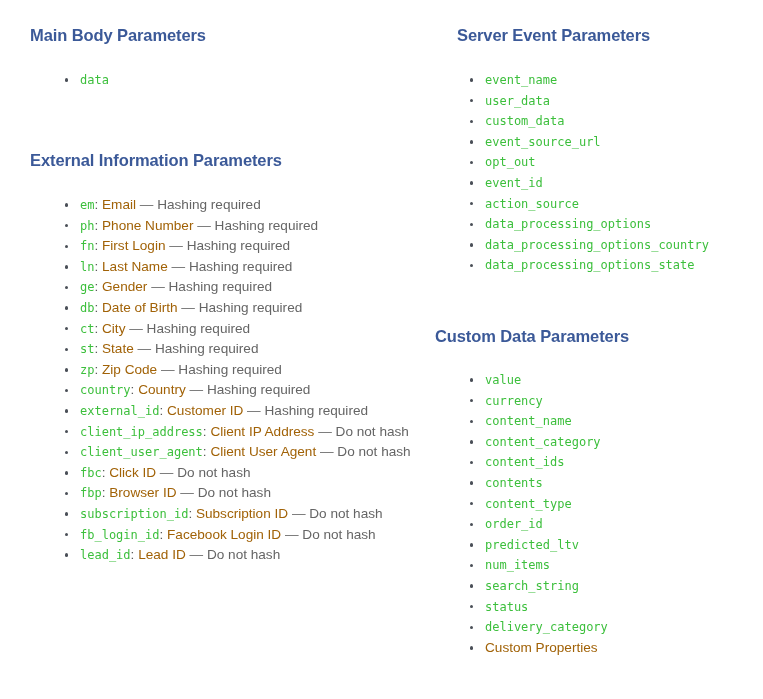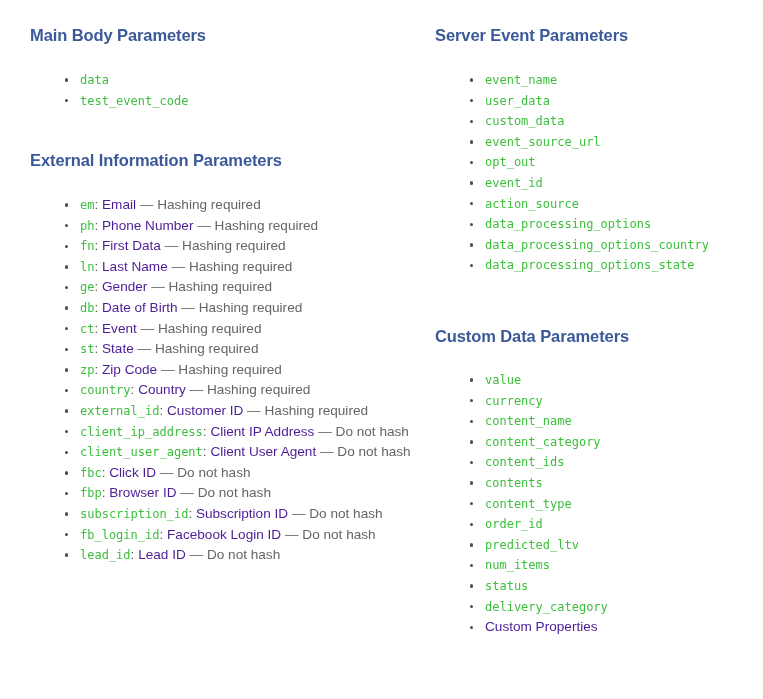--- a/index.html
+++ b/index.html
@@ -64,35 +64,35 @@
   }
 
   code.param-code {
     font-family: "DejaVu Sans Mono", "Liberation Mono", monospace;
     font-size: 12px;
     color: #3cbf3c;
     letter-spacing: 0px;
   }
   .colon { color: #5b5b5b; }
   a.param-link {
-    color: #4c1d95;
+    color: #a16207;
     text-decoration: none;
     font-family: "Liberation Sans", sans-serif;
     font-size: 13.6px;
   }
   .dash { color: #6d6d6d; }
   .desc { color: #656565; }
 
   
   .blk-main-heading   { position: absolute; top: 24px;  }
   .blk-main-list      { position: absolute; top: 70px;  }
   .blk-cust-heading   { position: absolute; top: 149px; }
   .blk-cust-list      { position: absolute; top: 195px; }
 
-  .blk-srv-heading    { position: absolute; top: 24px;  }
+  .blk-srv-heading    { position: absolute; top: 24px; margin-left: 22px;  }
   .blk-srv-list       { position: absolute; top: 70px;  }
   .blk-cd-heading     { position: absolute; top: 325px; }
   .blk-cd-list        { position: absolute; top: 370px; }
 
   .blk-main-heading, .blk-cust-heading,
   .blk-srv-heading, .blk-cd-heading { left: 0; }
   .blk-main-list, .blk-cust-list,
   .blk-srv-list, .blk-cd-list { left: 28px; right: 0; }
 </style>
 </head>
@@ -102,37 +102,36 @@
 
   <div class="column column-left">
 
     <div class="blk-main-heading">
       <h2 class="section-heading">Main Body Parameters</h2>
     </div>
 
     <div class="blk-main-list">
       <ul class="param-list">
           <li><code class="param-code">data</code></li>
-          <li><code class="param-code">test_event_code</code></li>
         </ul>
     </div>
 
     <div class="blk-cust-heading">
       <h2 class="section-heading">External Information Parameters</h2>
     </div>
 
     <div class="blk-cust-list">
       <ul class="param-list">
           <li><code class="param-code">em</code><span class="colon">: </span><a class="param-link" href="#">Email</a><span class="dash"> — </span><span class="desc">Hashing required</span></li>
           <li><code class="param-code">ph</code><span class="colon">: </span><a class="param-link" href="#">Phone Number</a><span class="dash"> — </span><span class="desc">Hashing required</span></li>
-          <li><code class="param-code">fn</code><span class="colon">: </span><a class="param-link" href="#">First Data</a><span class="dash"> — </span><span class="desc">Hashing required</span></li>
+          <li><code class="param-code">fn</code><span class="colon">: </span><a class="param-link" href="#">First Login</a><span class="dash"> — </span><span class="desc">Hashing required</span></li>
           <li><code class="param-code">ln</code><span class="colon">: </span><a class="param-link" href="#">Last Name</a><span class="dash"> — </span><span class="desc">Hashing required</span></li>
           <li><code class="param-code">ge</code><span class="colon">: </span><a class="param-link" href="#">Gender</a><span class="dash"> — </span><span class="desc">Hashing required</span></li>
           <li><code class="param-code">db</code><span class="colon">: </span><a class="param-link" href="#">Date of Birth</a><span class="dash"> — </span><span class="desc">Hashing required</span></li>
-          <li><code class="param-code">ct</code><span class="colon">: </span><a class="param-link" href="#">Event</a><span class="dash"> — </span><span class="desc">Hashing required</span></li>
+          <li><code class="param-code">ct</code><span class="colon">: </span><a class="param-link" href="#">City</a><span class="dash"> — </span><span class="desc">Hashing required</span></li>
           <li><code class="param-code">st</code><span class="colon">: </span><a class="param-link" href="#">State</a><span class="dash"> — </span><span class="desc">Hashing required</span></li>
           <li><code class="param-code">zp</code><span class="colon">: </span><a class="param-link" href="#">Zip Code</a><span class="dash"> — </span><span class="desc">Hashing required</span></li>
           <li><code class="param-code">country</code><span class="colon">: </span><a class="param-link" href="#">Country</a><span class="dash"> — </span><span class="desc">Hashing required</span></li>
           <li><code class="param-code">external_id</code><span class="colon">: </span><a class="param-link" href="#">Customer ID</a><span class="dash"> — </span><span class="desc">Hashing required</span></li>
           <li><code class="param-code">client_ip_address</code><span class="colon">: </span><a class="param-link" href="#">Client IP Address</a><span class="dash"> — </span><span class="desc">Do not hash</span></li>
           <li><code class="param-code">client_user_agent</code><span class="colon">: </span><a class="param-link" href="#">Client User Agent</a><span class="dash"> — </span><span class="desc">Do not hash</span></li>
           <li><code class="param-code">fbc</code><span class="colon">: </span><a class="param-link" href="#">Click ID</a><span class="dash"> — </span><span class="desc">Do not hash</span></li>
           <li><code class="param-code">fbp</code><span class="colon">: </span><a class="param-link" href="#">Browser ID</a><span class="dash"> — </span><span class="desc">Do not hash</span></li>
           <li><code class="param-code">subscription_id</code><span class="colon">: </span><a class="param-link" href="#">Subscription ID</a><span class="dash"> — </span><span class="desc">Do not hash</span></li>
           <li><code class="param-code">fb_login_id</code><span class="colon">: </span><a class="param-link" href="#">Facebook Login ID</a><span class="dash"> — </span><span class="desc">Do not hash</span></li>
@@ -172,20 +171,21 @@
           <li><code class="param-code">value</code></li>
           <li><code class="param-code">currency</code></li>
           <li><code class="param-code">content_name</code></li>
           <li><code class="param-code">content_category</code></li>
           <li><code class="param-code">content_ids</code></li>
           <li><code class="param-code">contents</code></li>
           <li><code class="param-code">content_type</code></li>
           <li><code class="param-code">order_id</code></li>
           <li><code class="param-code">predicted_ltv</code></li>
           <li><code class="param-code">num_items</code></li>
+          <li><code class="param-code">search_string</code></li>
           <li><code class="param-code">status</code></li>
           <li><code class="param-code">delivery_category</code></li>
           <li><a class="param-link" href="#">Custom Properties</a></li>
         </ul>
     </div>
 
   </div>
 
 </div>
 

